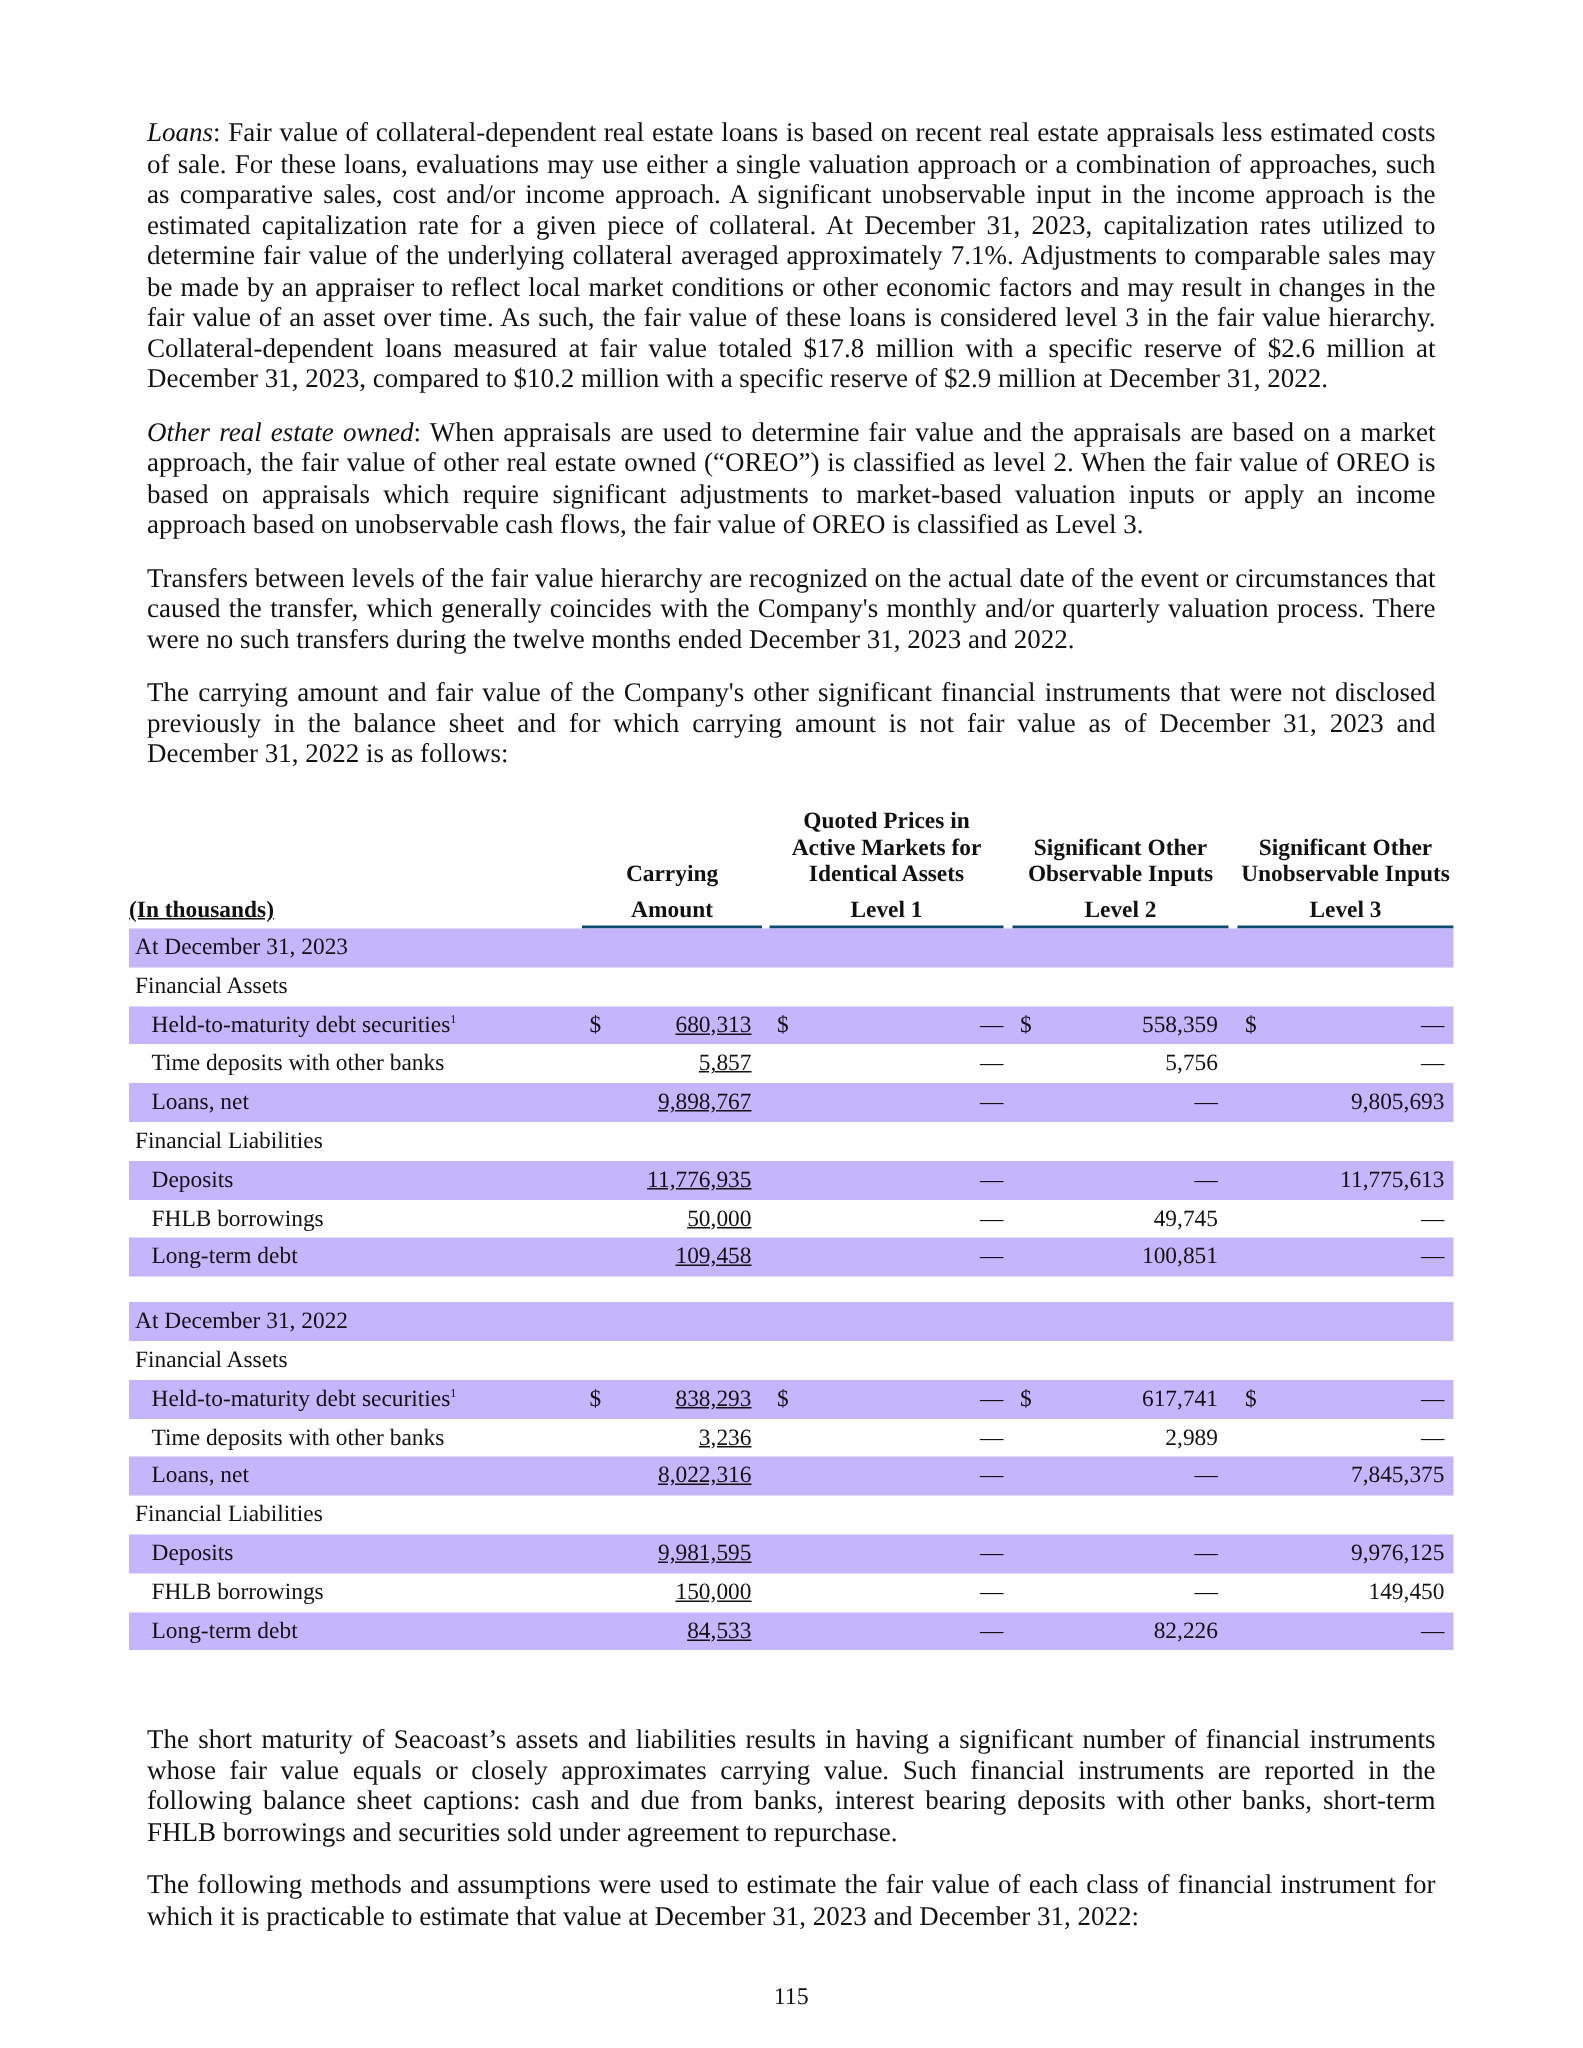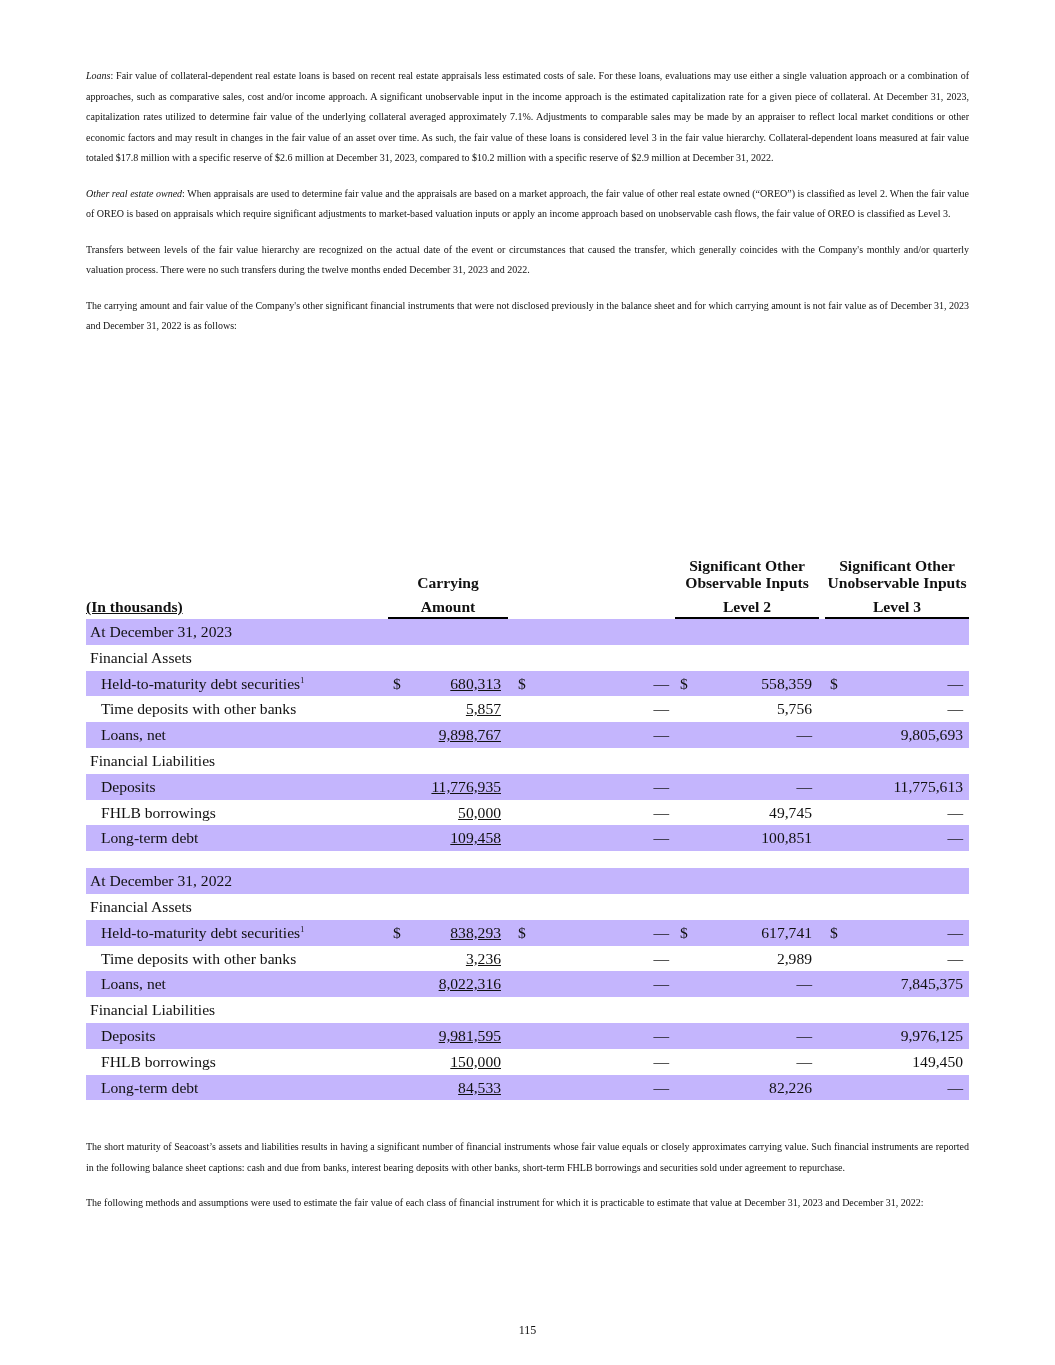--- a/index.html
+++ b/index.html
@@ -3,31 +3,31 @@
 <meta charset="utf-8">
 <style>
   html, body { margin:0; padding:0; background:#ffffff; }
   body {
     width:1055px; height:1365px; position:relative; overflow:hidden;
     font-family:"Liberation Serif", "DejaVu Serif", serif;
     color:#111;
   }
   .page { position:absolute; left:86px; top:66px; width:883px; }
   p.para {
-    margin:0; font-size:10px; line-height:20.5px; text-align:justify;
+    margin:12px; font-size:18px; line-height:20.5px; text-align:justify;
   }
   p.para + p.para { margin-top:15px; }
   .it { font-style:italic; }
 
   
   .tbl { position:absolute; left:86px; top:537px; width:883px; font-size:15.6px; }
   .hdr { position:relative; height:82px; }
   .hcol { position:absolute; bottom:0; text-align:center; font-weight:bold; line-height:17.4px; }
   .hcol .top { display:block; }
-  .hcol .bot { display:block; border-bottom:2px solid #000000; padding-bottom:2px; margin-top:6px; }
+  .hcol .bot { display:block; border-bottom:2px solid #0c4a6e; padding-bottom:2px; margin-top:6px; }
   .hlabel { position:absolute; left:0; bottom:3px; font-weight:bold;text-decoration:underline; }
 
   .row { position:relative; height:25.8px; line-height:25.8px; white-space:nowrap; }
   .row.shade { background:#c4b5fd; }
   .row .lab { position:absolute; left:4px; }
   .row .lab.ind { left:15px; }
   .row .lab sup { font-size:8px; vertical-align:6px; line-height:0; }
   .gap { height:17px; }
 
   .c1 { left:302px; width:120px; }
@@ -42,39 +42,43 @@
   .c4 { left:739px; width:144px; }
   .c4 .v { right:6px; }
   .c4 .d { left:5px; }
   .col { position:absolute; top:0; height:100%; }
   .col .v, .col .d { position:absolute; top:0; }
 
   .footnote { font-size:11.6px; font-style:italic; margin-top:3px; padding-left:6px; line-height:16px; }
   .footnote sup { font-size:7px; vertical-align:5px; line-height:0; }
 
   .bottom { position:absolute; left:86px; top:1137px; width:883px; }
-  .pagenum { position:absolute; left:0; width:1055px; top:1323px; text-align:center; font-size:12px; }
+  .pagenum { position:absolute; left:0; width:1055px; top:1323px; text-align:center; font-size:16px; }
 </style>
 </head>
 <body>
 
 <div class="page">
   <p class="para"><span class="it">Loans</span><span>: Fair value of collateral-dependent real estate loans is based on recent real estate appraisals less estimated costs of sale. For these loans, evaluations may use either a single valuation approach or a combination of approaches, such as comparative sales, cost and/or income approach. A significant unobservable input in the income approach is the estimated capitalization rate for a given piece of collateral. At December 31, 2023, capitalization rates utilized to determine fair value of the underlying collateral averaged approximately 7.1%. Adjustments to comparable sales may be made by an appraiser to reflect local market conditions or other economic factors and may result in changes in the fair value of an asset over time. As such, the fair value of these loans is considered level 3 in the fair value hierarchy. Collateral-dependent loans measured at fair value totaled $17.8 million with a specific reserve of $2.6 million at December 31, 2023, compared to $10.2 million with a specific reserve of $2.9 million at December 31, 2022.</span></p>
   <p class="para"><span class="it">Other real estate owned</span><span>: When appraisals are used to determine fair value and the appraisals are based on a market approach, the fair value of other real estate owned (“OREO”) is classified as level 2. When the fair value of OREO is based on appraisals which require significant adjustments to market-based valuation inputs or apply an income approach based on unobservable cash flows, the fair value of OREO is classified as Level 3.</span></p>
   <p class="para"><span>Transfers between levels of the fair value hierarchy are recognized on the actual date of the event or circumstances that caused the transfer, which generally coincides with the Company's monthly and/or quarterly valuation process. There were no such transfers during the twelve months ended December 31, 2023 and 2022.</span></p>
   <p class="para"><span>The carrying amount and fair value of the Company's other significant financial instruments that were not disclosed previously in the balance sheet and for which carrying amount is not fair value as of December 31, 2023 and December 31, 2022 is as follows:</span></p>
 </div>
 
 <div class="tbl">
   <div class="hdr">
     <div class="hlabel">(In thousands)</div>
     <div class="hcol" style="left:302px;width:120px;">
       <span class="top">Carrying</span>
       <span class="bot">Amount</span>
     </div>
+    <div class="hcol" style="left:427px;width:156px;">
+      <span class="top">Quoted Prices in Active Markets for Identical Assets</span>
+      <span class="bot">Level 1</span>
+    </div>
     <div class="hcol" style="left:589px;width:144px;">
       <span class="top">Significant Other Observable Inputs</span>
       <span class="bot">Level 2</span>
     </div>
     <div class="hcol" style="left:739px;width:144px;">
       <span class="top">Significant Other Unobservable Inputs</span>
       <span class="bot">Level 3</span>
     </div>
   </div>
   <div id="tbody">

